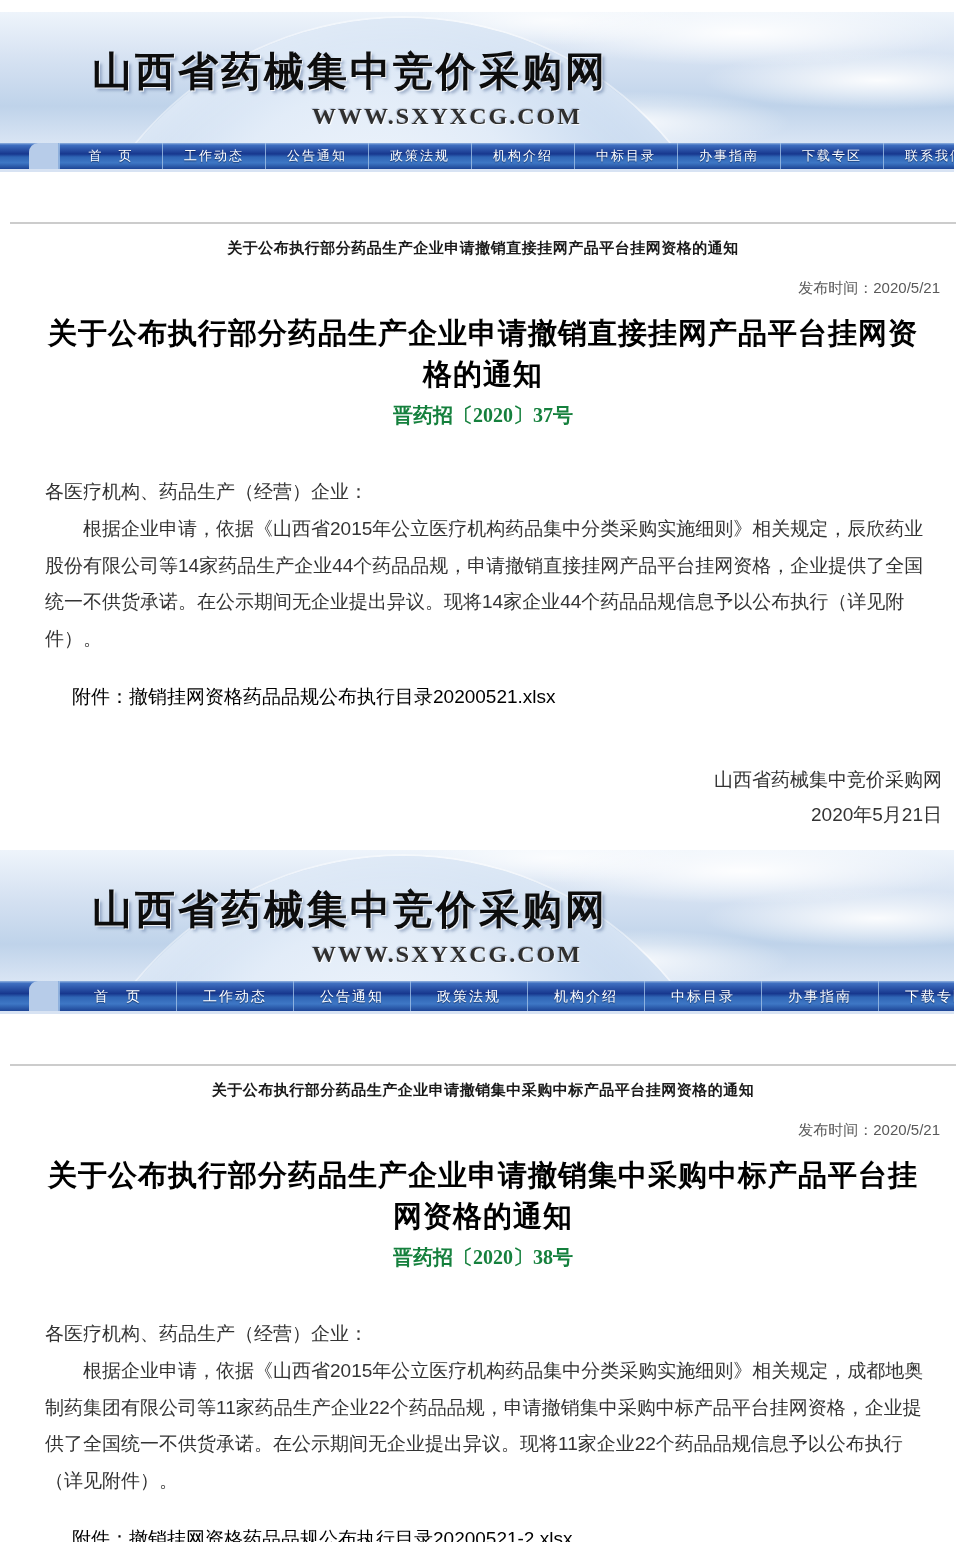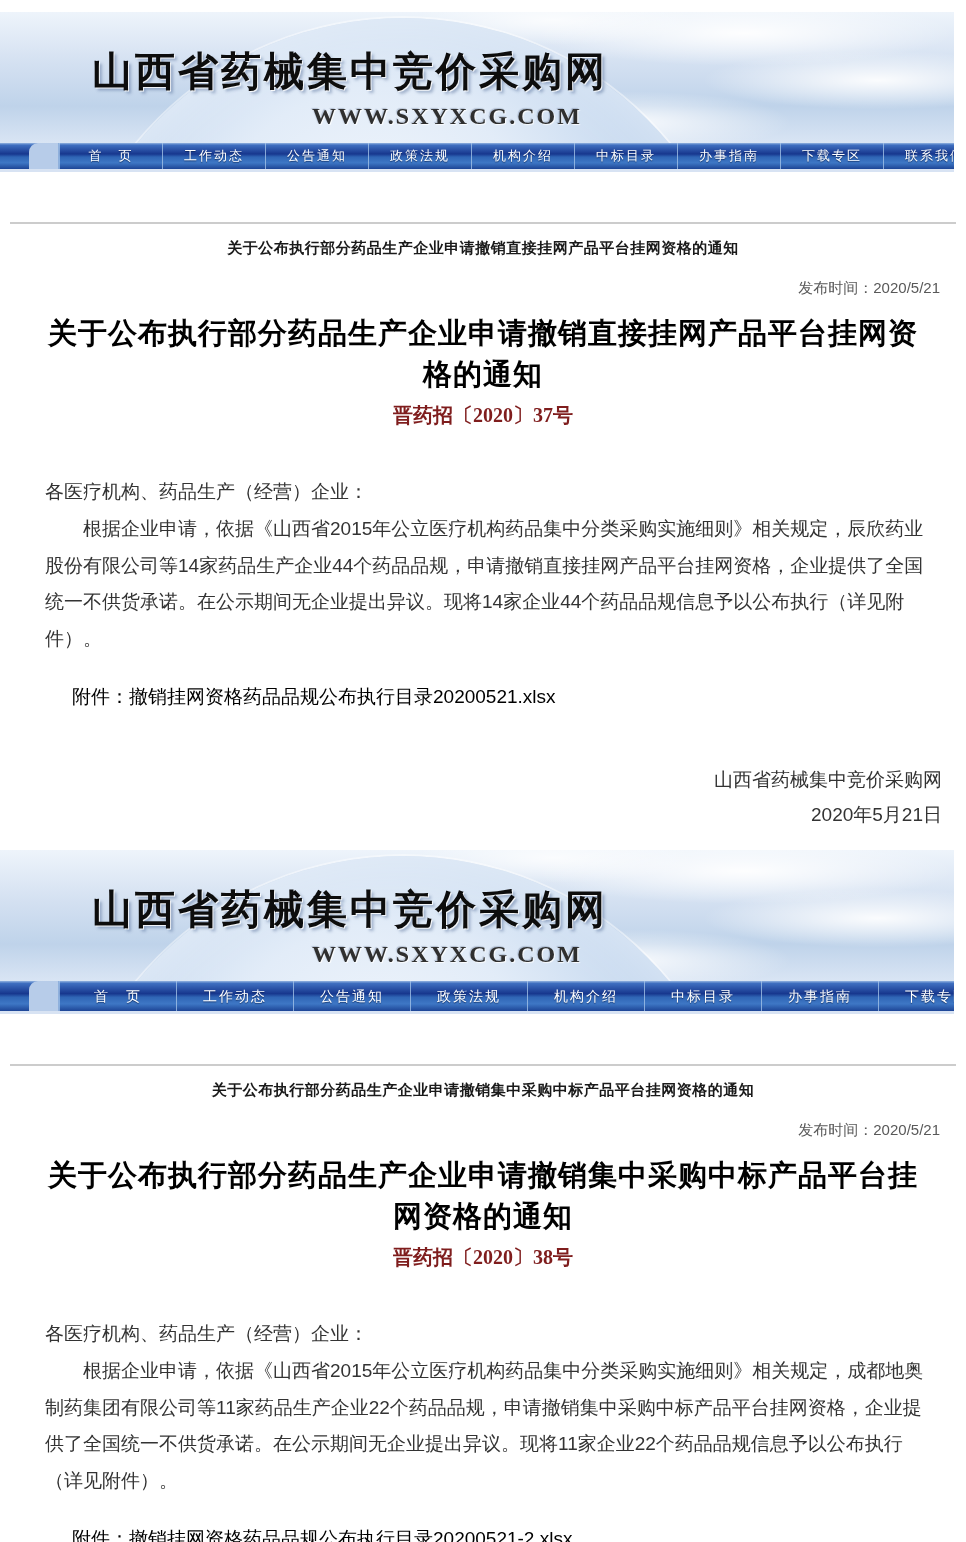--- a/index.html
+++ b/index.html
@@ -92,21 +92,21 @@
   }
   .pubdate { margin:21px 26px 0 0; text-align:right; font-size:15px; color:#595959; }
   .heading {
     margin:15px auto 0; max-width:892px; text-align:center;
     font-family:"Liberation Serif","DejaVu Serif",serif;
     font-size:29px; font-weight:bold; color:#000; line-height:1.42; letter-spacing:1px;
   }
   .doc-no {
     margin-top:7px; text-align:center;
     font-family:"Liberation Serif","DejaVu Serif",serif;
-    font-size:20px; font-weight:600; color:#7f1d1d;
+    font-size:20px; font-weight:600; color:#15803d;
   }
   .body-block { margin:45px 38px 0 45px; font-size:19px; color:#333; line-height:1.93; }
   .paragraph { text-indent:2em; }
   .attachment { margin:26px 0 0 72px; font-size:19px; color:#000000; }
   .signature { margin:52px 24px 0 0; text-align:right; font-size:19px; color:#333; line-height:1.85; }
   .section-gap { height:18px; background:#fff; }
 </style>
 </head>
 <body>
 

